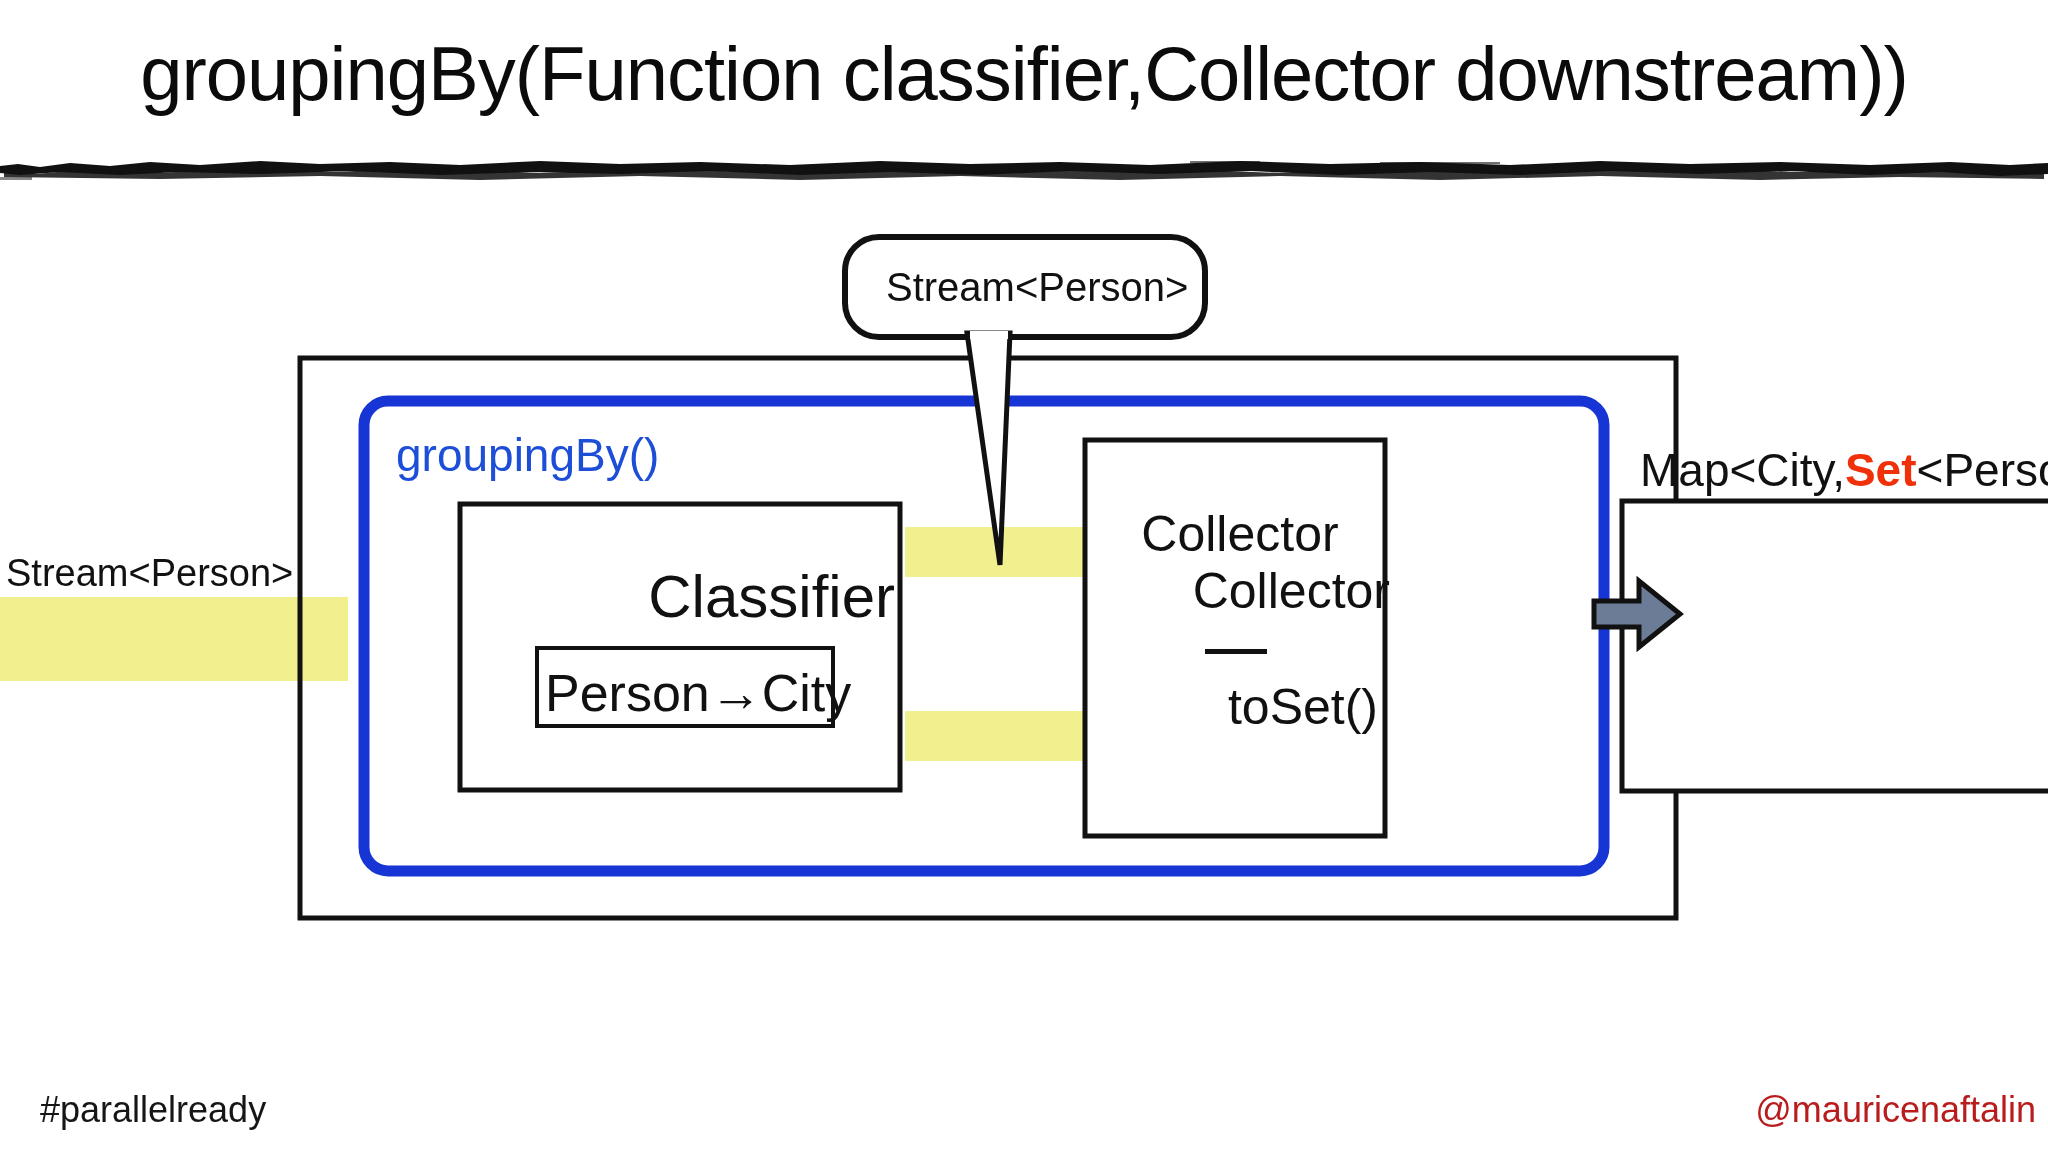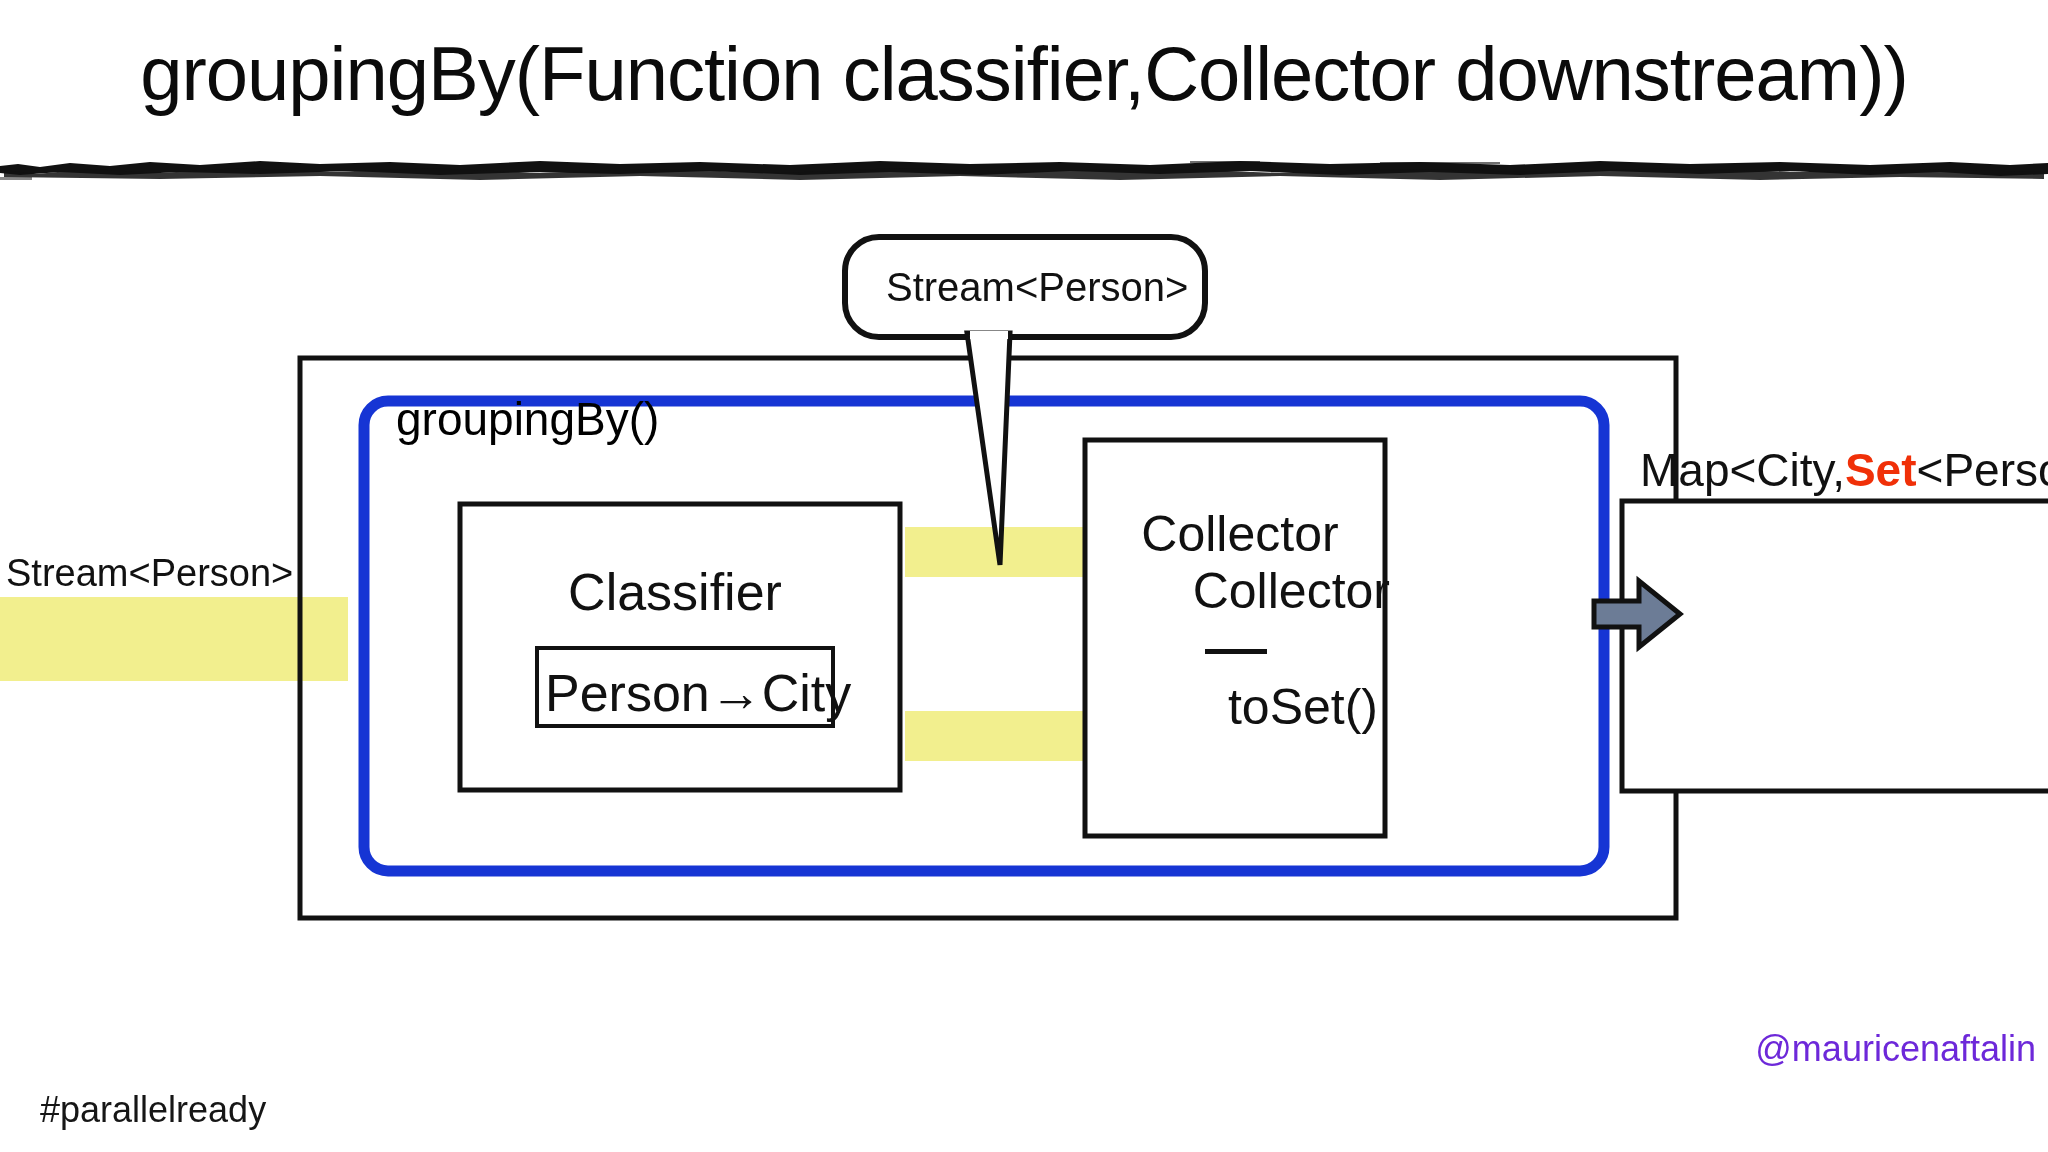--- a/index.html
+++ b/index.html
@@ -61,31 +61,31 @@
   }
 
   #callout-label {
     left: 886px;
     top: 265px;
     font-size: 40px;
   }
 
   #groupingby-label {
     left: 396px;
-    top: 392px;
+    top: 428px;
     font-size: 46px;
-    color: #000000;
+    color: #1d4ed8;
   }
 
   #classifier-label {
     left: 455px;
     top: 562px;
     width: 440px;
-    text-align: center;
-    font-size: 52px;
+    text-align: right;
+    font-size: 60px;
   }
 
   #person-city-label {
     left: 545px;
     top: 663px;
     font-size: 52px;
   }
 
   #downstream-line1 {
     left: 1090px;
@@ -127,23 +127,23 @@
     position: absolute;
     left: 8px;
     top: 1089px;
     font-size: 36px;
     color: #161616;
     margin-left: 32px;
   }
   #footer-right {
     position: absolute;
     right: 12px;
-    top: 1028px;
+    top: 1089px;
     font-size: 36px;
-    color: #6d28d9;
+    color: #b91c1c;
   }
 </style>
 </head>
 <body>
 
 <div id="slide-title">groupingBy(Function classifier,Collector downstream))</div>
 
 <svg id="title-rule" viewBox="0 0 2048 36" preserveAspectRatio="none">
   <path fill="#111111" d="
     M0,16 L18,14 L40,17 L70,13 L110,16 L150,12 L200,15 L260,11 L320,14

